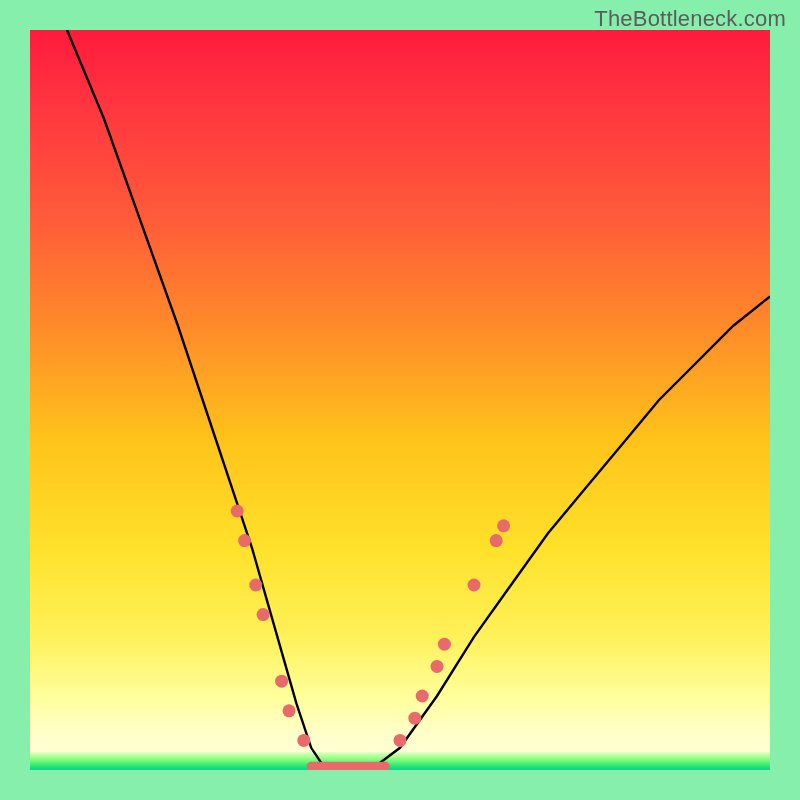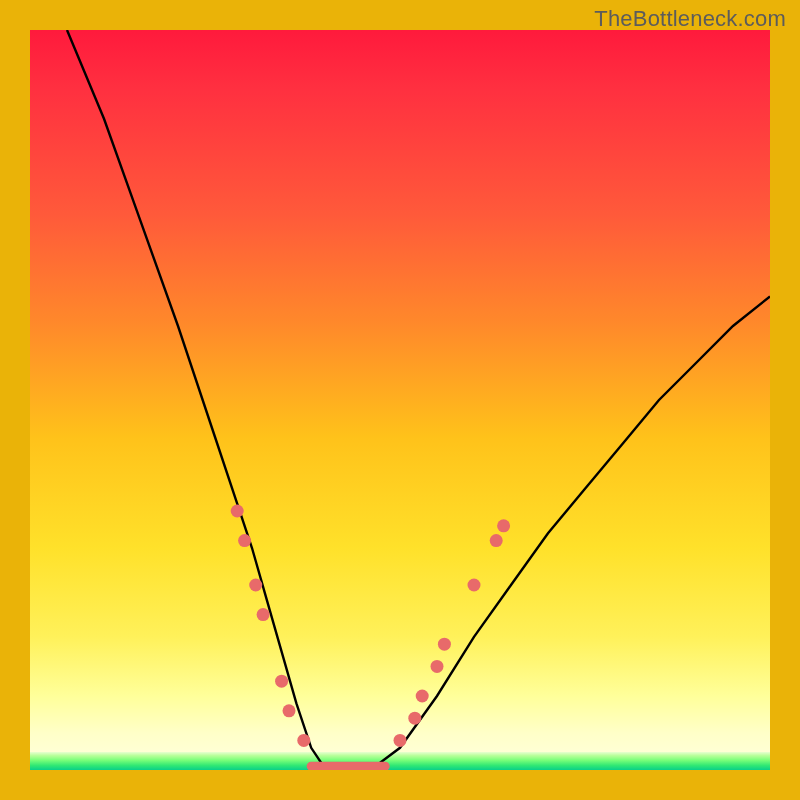--- a/index.html
+++ b/index.html
@@ -8,21 +8,21 @@
     width: 800px;
     height: 800px;
     background: #000;
     font-family: Arial, Helvetica, sans-serif;
     overflow: hidden;
   }
   .canvas {
     position: relative;
     width: 800px;
     height: 800px;
-    background: #eab308;
+    background: #86efac;
   }
   .plot-area {
     position: absolute;
     left: 30px;
     top: 30px;
     width: 740px;
     height: 740px;
     
     background: linear-gradient(to bottom,
       #ff1a3c 0%,

